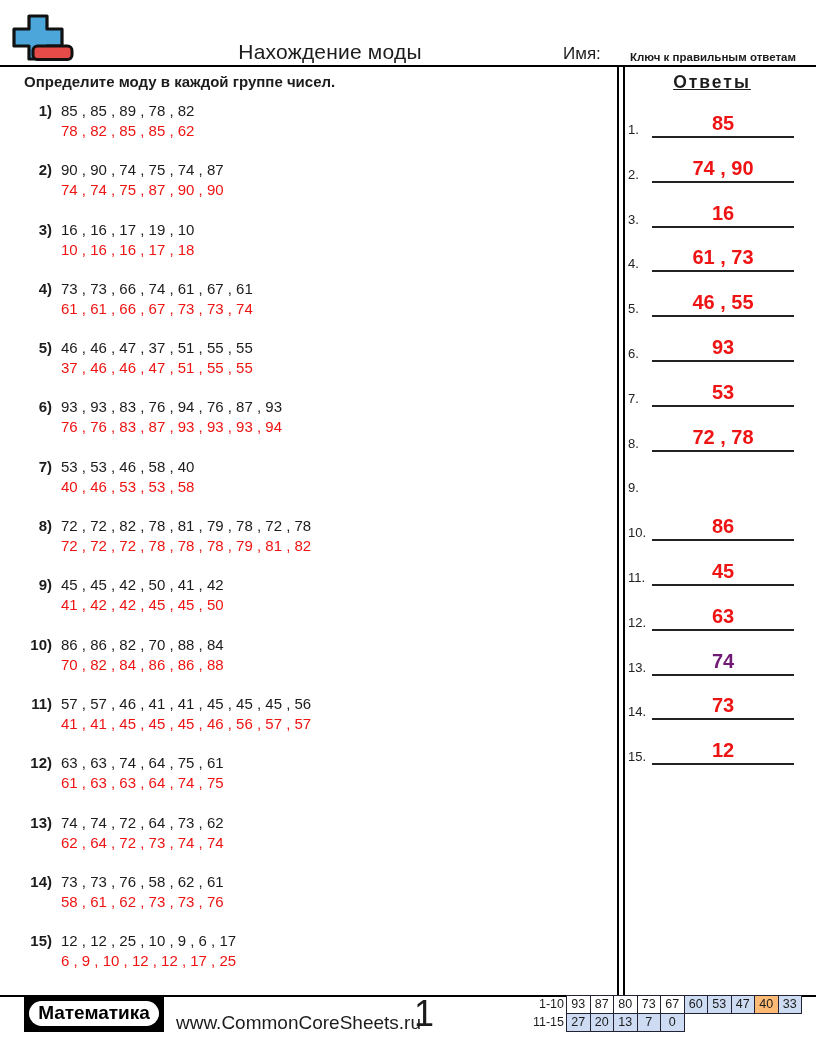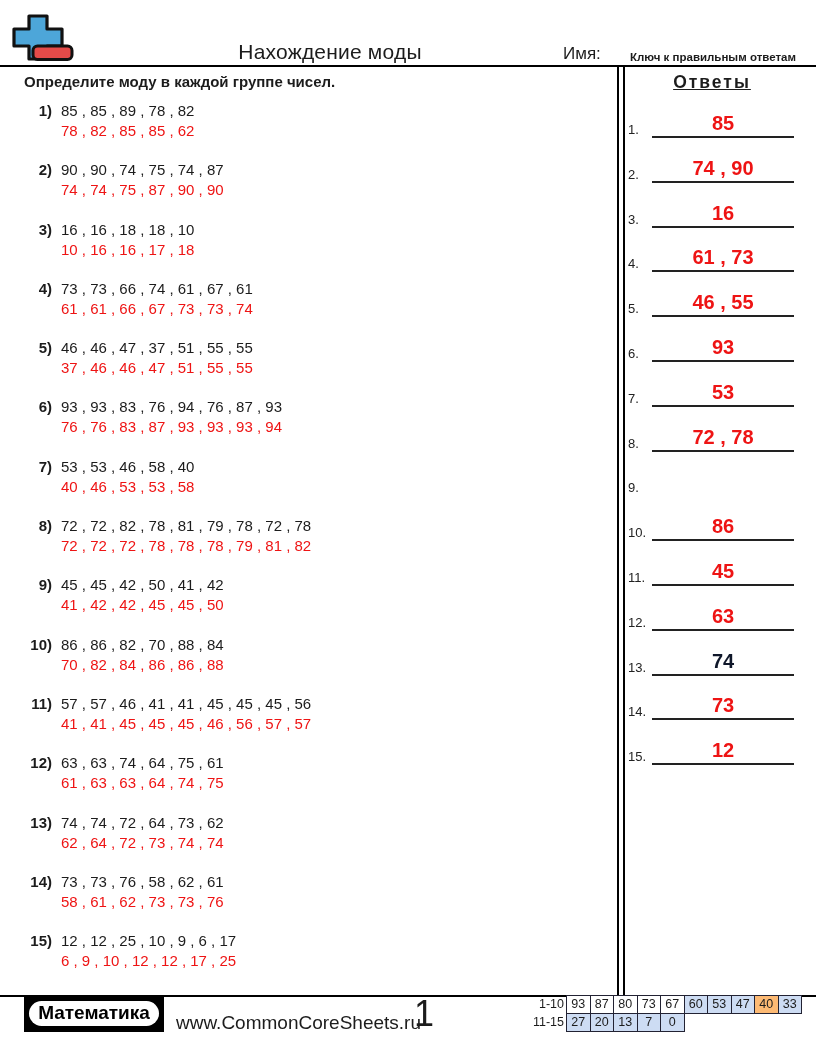--- a/index.html
+++ b/index.html
@@ -78,21 +78,21 @@
       <div class="problem">
         <span class="pnum">2)</span>
         <div class="plines">
           <div class="line-black">90 , 90 , 74 , 75 , 74 , 87</div>
           <div class="line-red" style="color: rgb(238, 20, 20);">74 , 74 , 75 , 87 , 90 , 90</div>
         </div>
       </div>
       <div class="problem">
         <span class="pnum">3)</span>
         <div class="plines">
-          <div class="line-black">16 , 16 , 18 , 18 , 10</div>
+          <div class="line-black">16 , 16 , 17 , 19 , 10</div>
           <div class="line-red" style="color: rgb(238, 20, 20);">10 , 16 , 16 , 17 , 18</div>
         </div>
       </div>
       <div class="problem">
         <span class="pnum">4)</span>
         <div class="plines">
           <div class="line-black">73 , 73 , 66 , 74 , 61 , 67 , 61</div>
           <div class="line-red" style="color: rgb(238, 20, 20);">61 , 61 , 66 , 67 , 73 , 73 , 74</div>
         </div>
       </div>
@@ -221,21 +221,21 @@
       <div class="answer" style="top: 558px;">
         <span class="anum">11.</span>
         <span class="aval" style="color: rgb(238, 20, 20);">45</span>
       </div>
       <div class="answer" style="top: 602.8px;">
         <span class="anum">12.</span>
         <span class="aval" style="color: rgb(238, 20, 20);">63</span>
       </div>
       <div class="answer" style="top: 647.6px;">
         <span class="anum">13.</span>
-        <span class="aval" style="color: #0f172a;">74</span>
+        <span class="aval" style="color: #701a75;">74</span>
       </div>
       <div class="answer" style="top: 692.4px;">
         <span class="anum">14.</span>
         <span class="aval" style="color: rgb(238, 20, 20);">73</span>
       </div>
       <div class="answer" style="top: 737.2px;">
         <span class="anum">15.</span>
         <span class="aval" style="color: rgb(238, 20, 20);">12</span>
       </div>
     </div>

